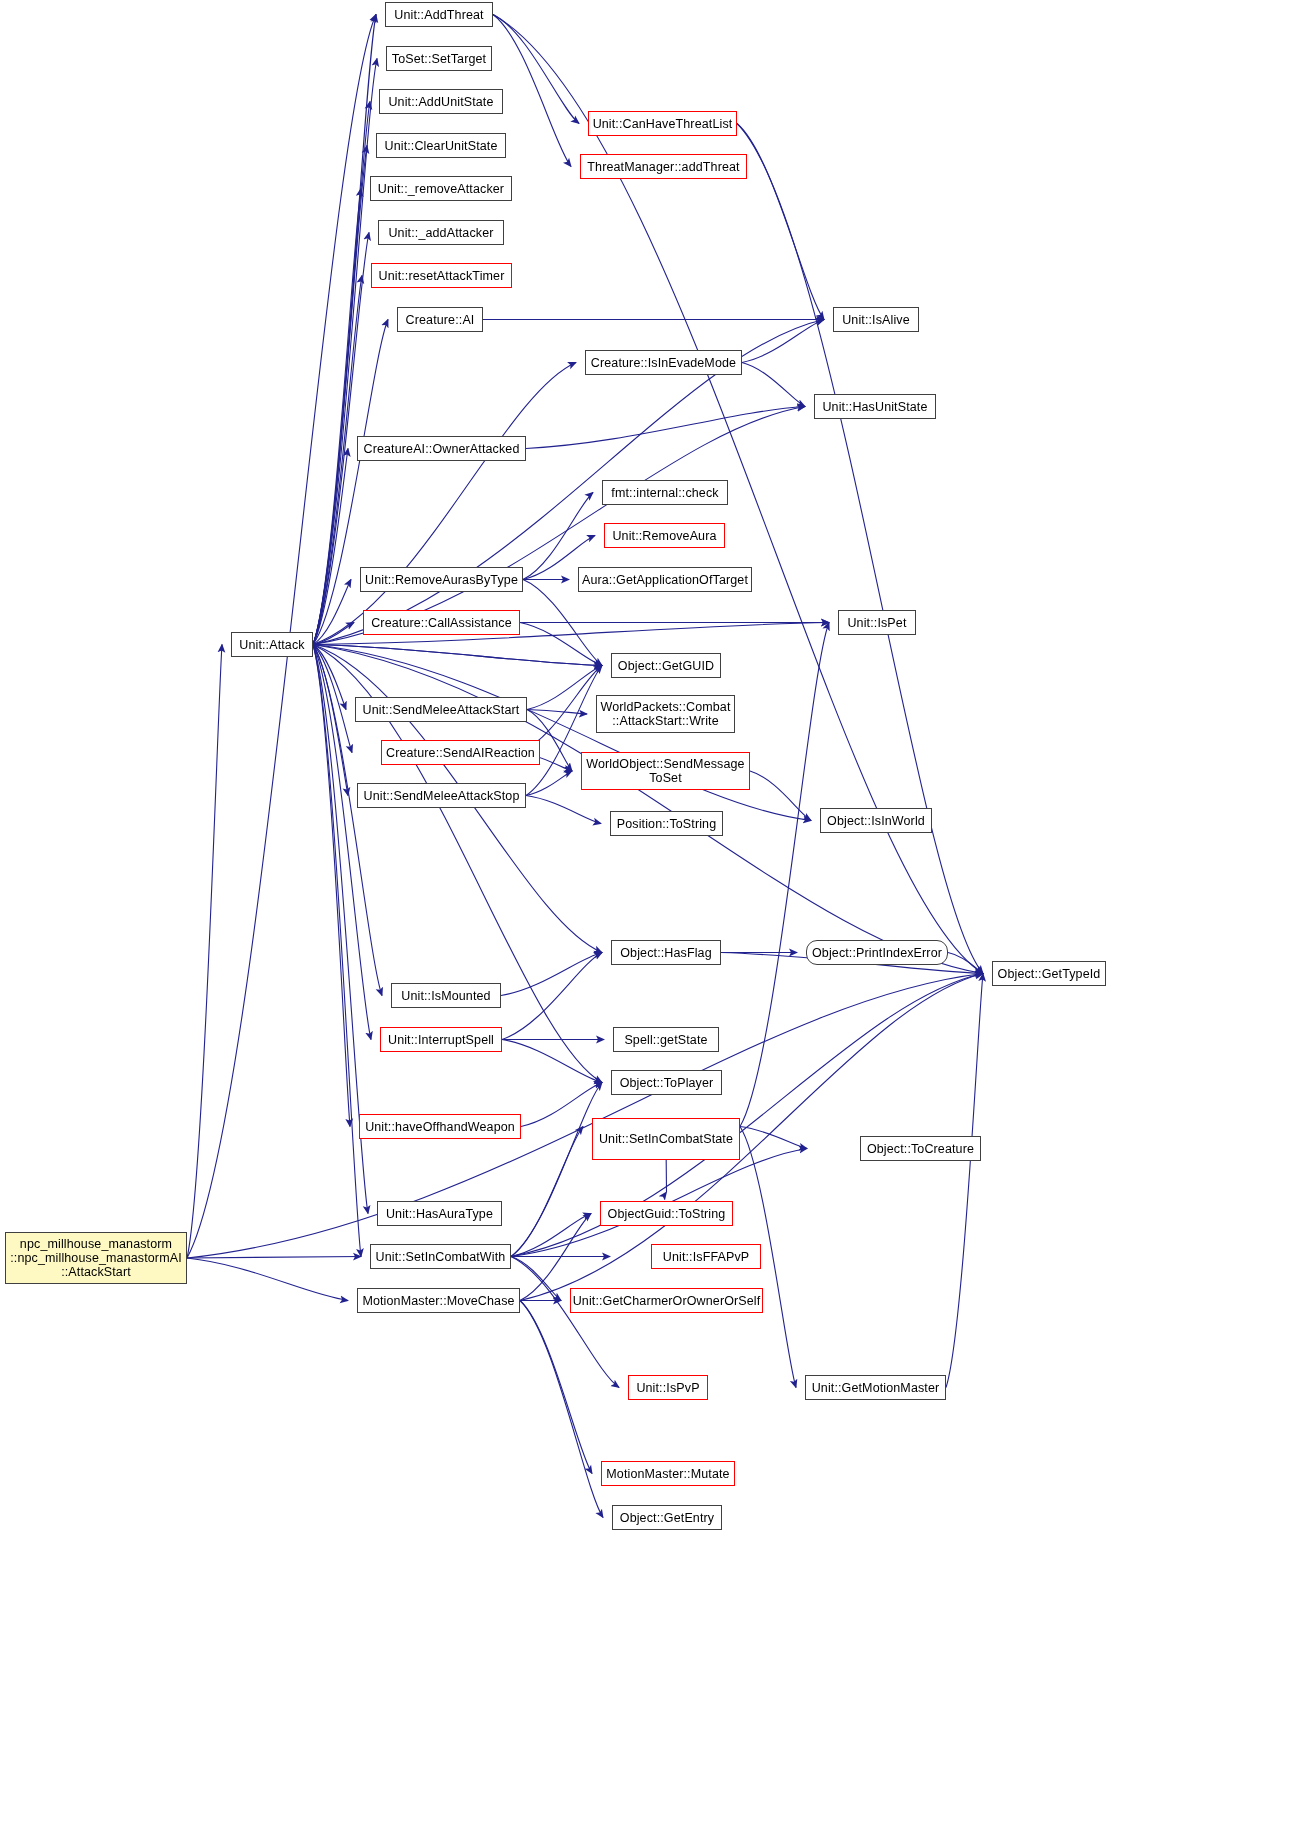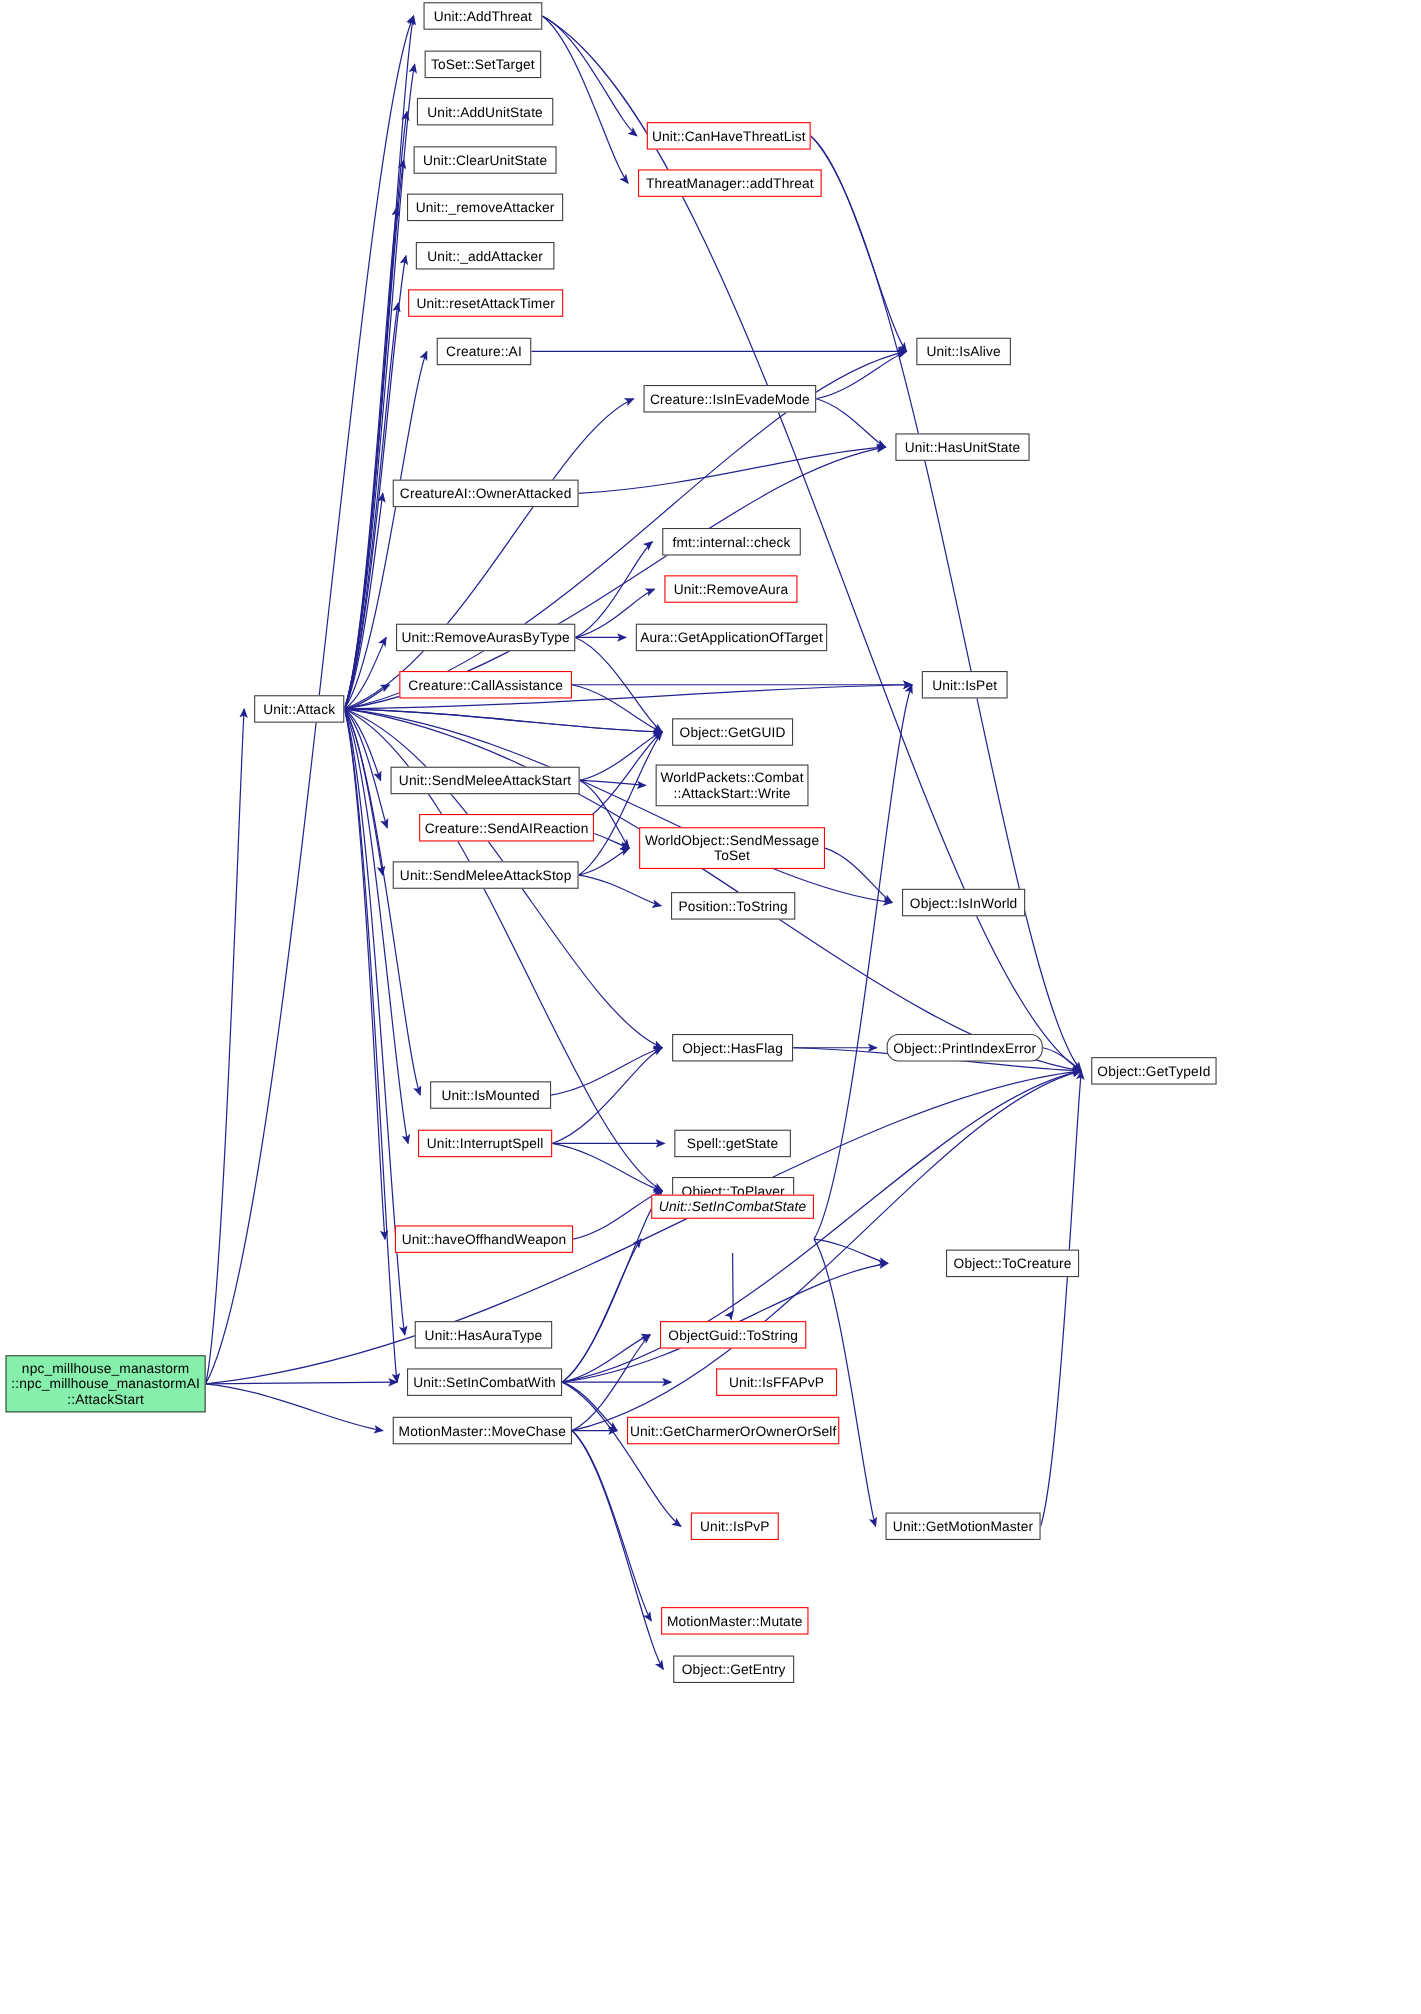--- a/index.html
+++ b/index.html
@@ -38,21 +38,21 @@
     line-height: 1.12;
     white-space: pre-line;
     letter-spacing: 0.01em;
     padding: 0 3px;
     z-index: 3;
   }
   .node.red {
     border-color: #ff0000;
   }
   .node.root {
-    background: #86efac;
+    background: #fef9c3;
     border-color: #404040;
     font-size: 12.5px;
   }
 </style>
 </head>
 <body>
 
 <div id="canvas">
   <svg id="edges" viewBox="0 0 1292 1831" xmlns="http://www.w3.org/2000/svg">
     <defs>
@@ -181,21 +181,21 @@
       <div class="node" style="left: 838px; top: 610px; width: 78px; height: 25px;">Unit::IsPet</div>
       <div class="node" style="left: 820px; top: 808px; width: 112px; height: 25px;">Object::IsInWorld</div>
       <div class="node" style="left: 611px; top: 940px; width: 110px; height: 25px;">Object::HasFlag</div>
       <div class="node" style="left: 806px; top: 940px; width: 142px; height: 25px; border-radius: 11px;">Object::PrintIndexError</div>
       <div class="node" style="left: 992px; top: 961px; width: 114px; height: 25px;">Object::GetTypeId</div>
       <div class="node" style="left: 391px; top: 983px; width: 110px; height: 25px;">Unit::IsMounted</div>
       <div class="node red" style="left: 380px; top: 1027px; width: 122px; height: 25px;">Unit::InterruptSpell</div>
       <div class="node" style="left: 613px; top: 1027px; width: 106px; height: 25px;">Spell::getState</div>
       <div class="node" style="left: 611px; top: 1070px; width: 111px; height: 25px;">Object::ToPlayer</div>
       <div class="node red" style="left: 359px; top: 1114px; width: 162px; height: 25px;">Unit::haveOffhandWeapon</div>
-      <div class="node red" style="left: 592px; top: 1086px; width: 148px; height: 22px; font-style: italic;">Unit::SetInCombatState</div>
+      <div class="node red" style="left: 592px; top: 1118px; width: 148px; height: 42px;">Unit::SetInCombatState</div>
       <div class="node" style="left: 816px; top: 1136px; width: 121px; height: 25px; margin-left: 44px;">Object::ToCreature</div>
       <div class="node" style="left: 377px; top: 1201px; width: 125px; height: 25px;">Unit::HasAuraType</div>
       <div class="node red" style="left: 600px; top: 1201px; width: 133px; height: 25px;">ObjectGuid::ToString</div>
       <div class="node" style="left: 370px; top: 1244px; width: 141px; height: 25px;">Unit::SetInCombatWith</div>
       <div class="node red" style="left: 651px; top: 1244px; width: 110px; height: 25px;">Unit::IsFFAPvP</div>
       <div class="node" style="left: 357px; top: 1288px; width: 163px; height: 25px;">MotionMaster::MoveChase</div>
       <div class="node red" style="left: 570px; top: 1288px; width: 193px; height: 25px;">Unit::GetCharmerOrOwnerOrSelf</div>
       <div class="node red" style="left: 628px; top: 1375px; width: 80px; height: 25px;">Unit::IsPvP</div>
       <div class="node" style="left: 805px; top: 1375px; width: 141px; height: 25px;">Unit::GetMotionMaster</div>
       <div class="node red" style="left: 601px; top: 1461px; width: 134px; height: 25px;">MotionMaster::Mutate</div>

